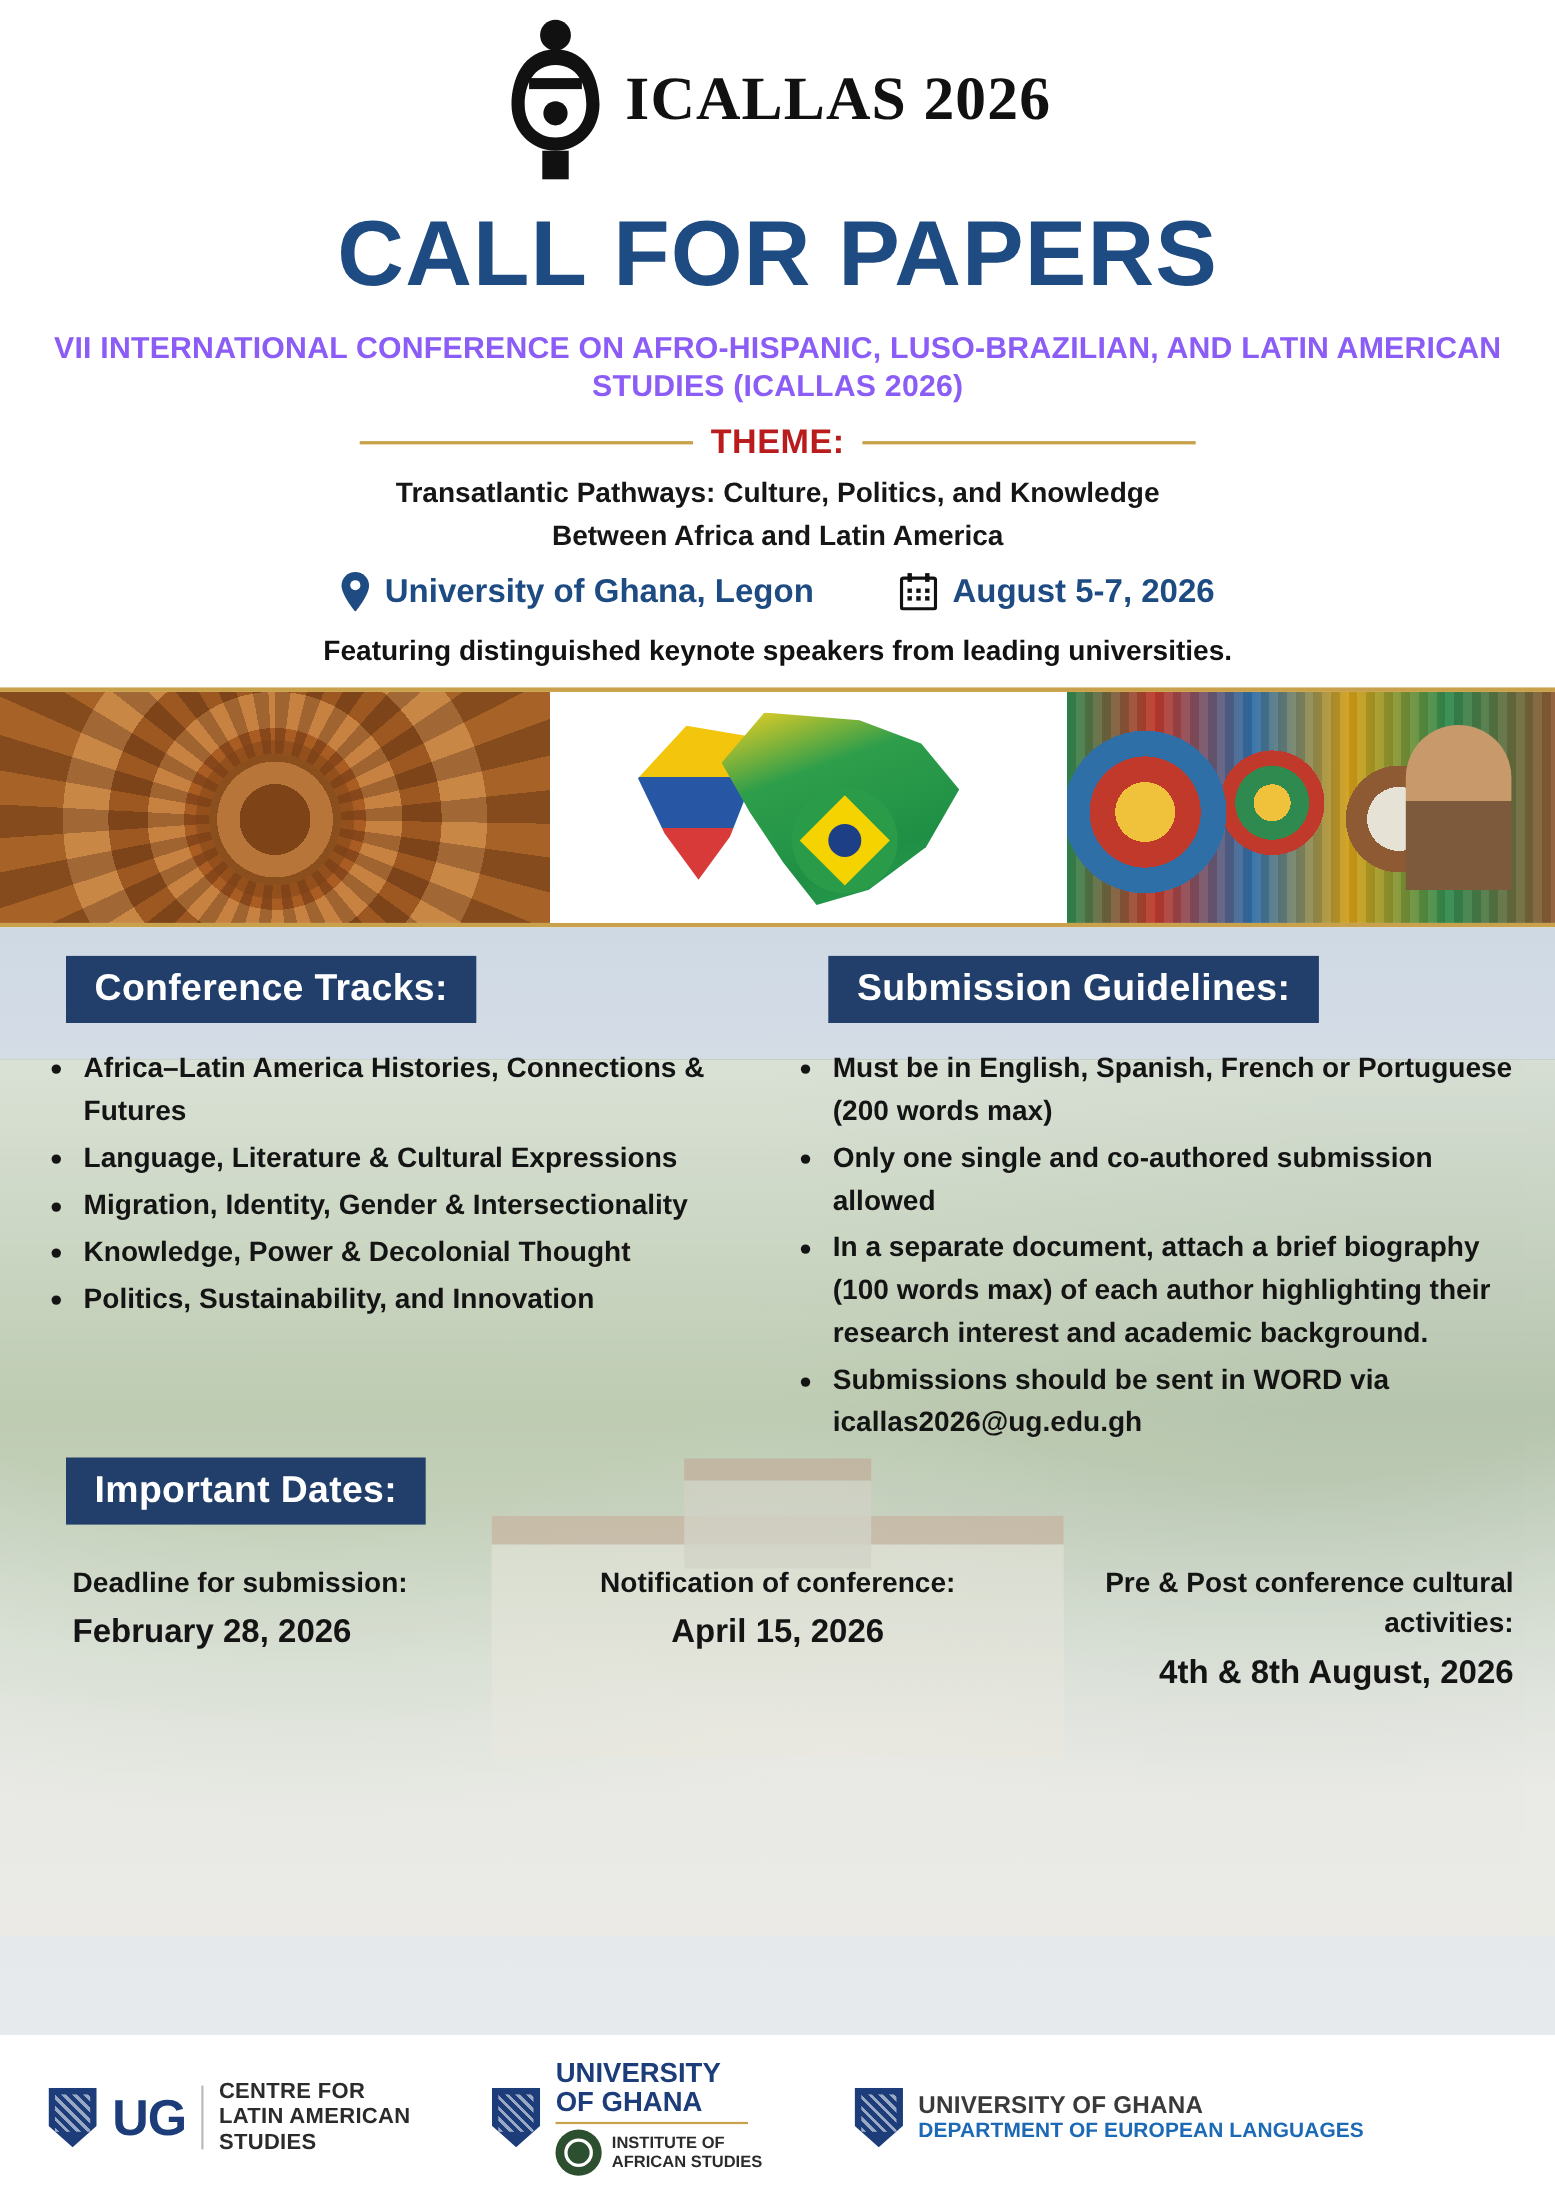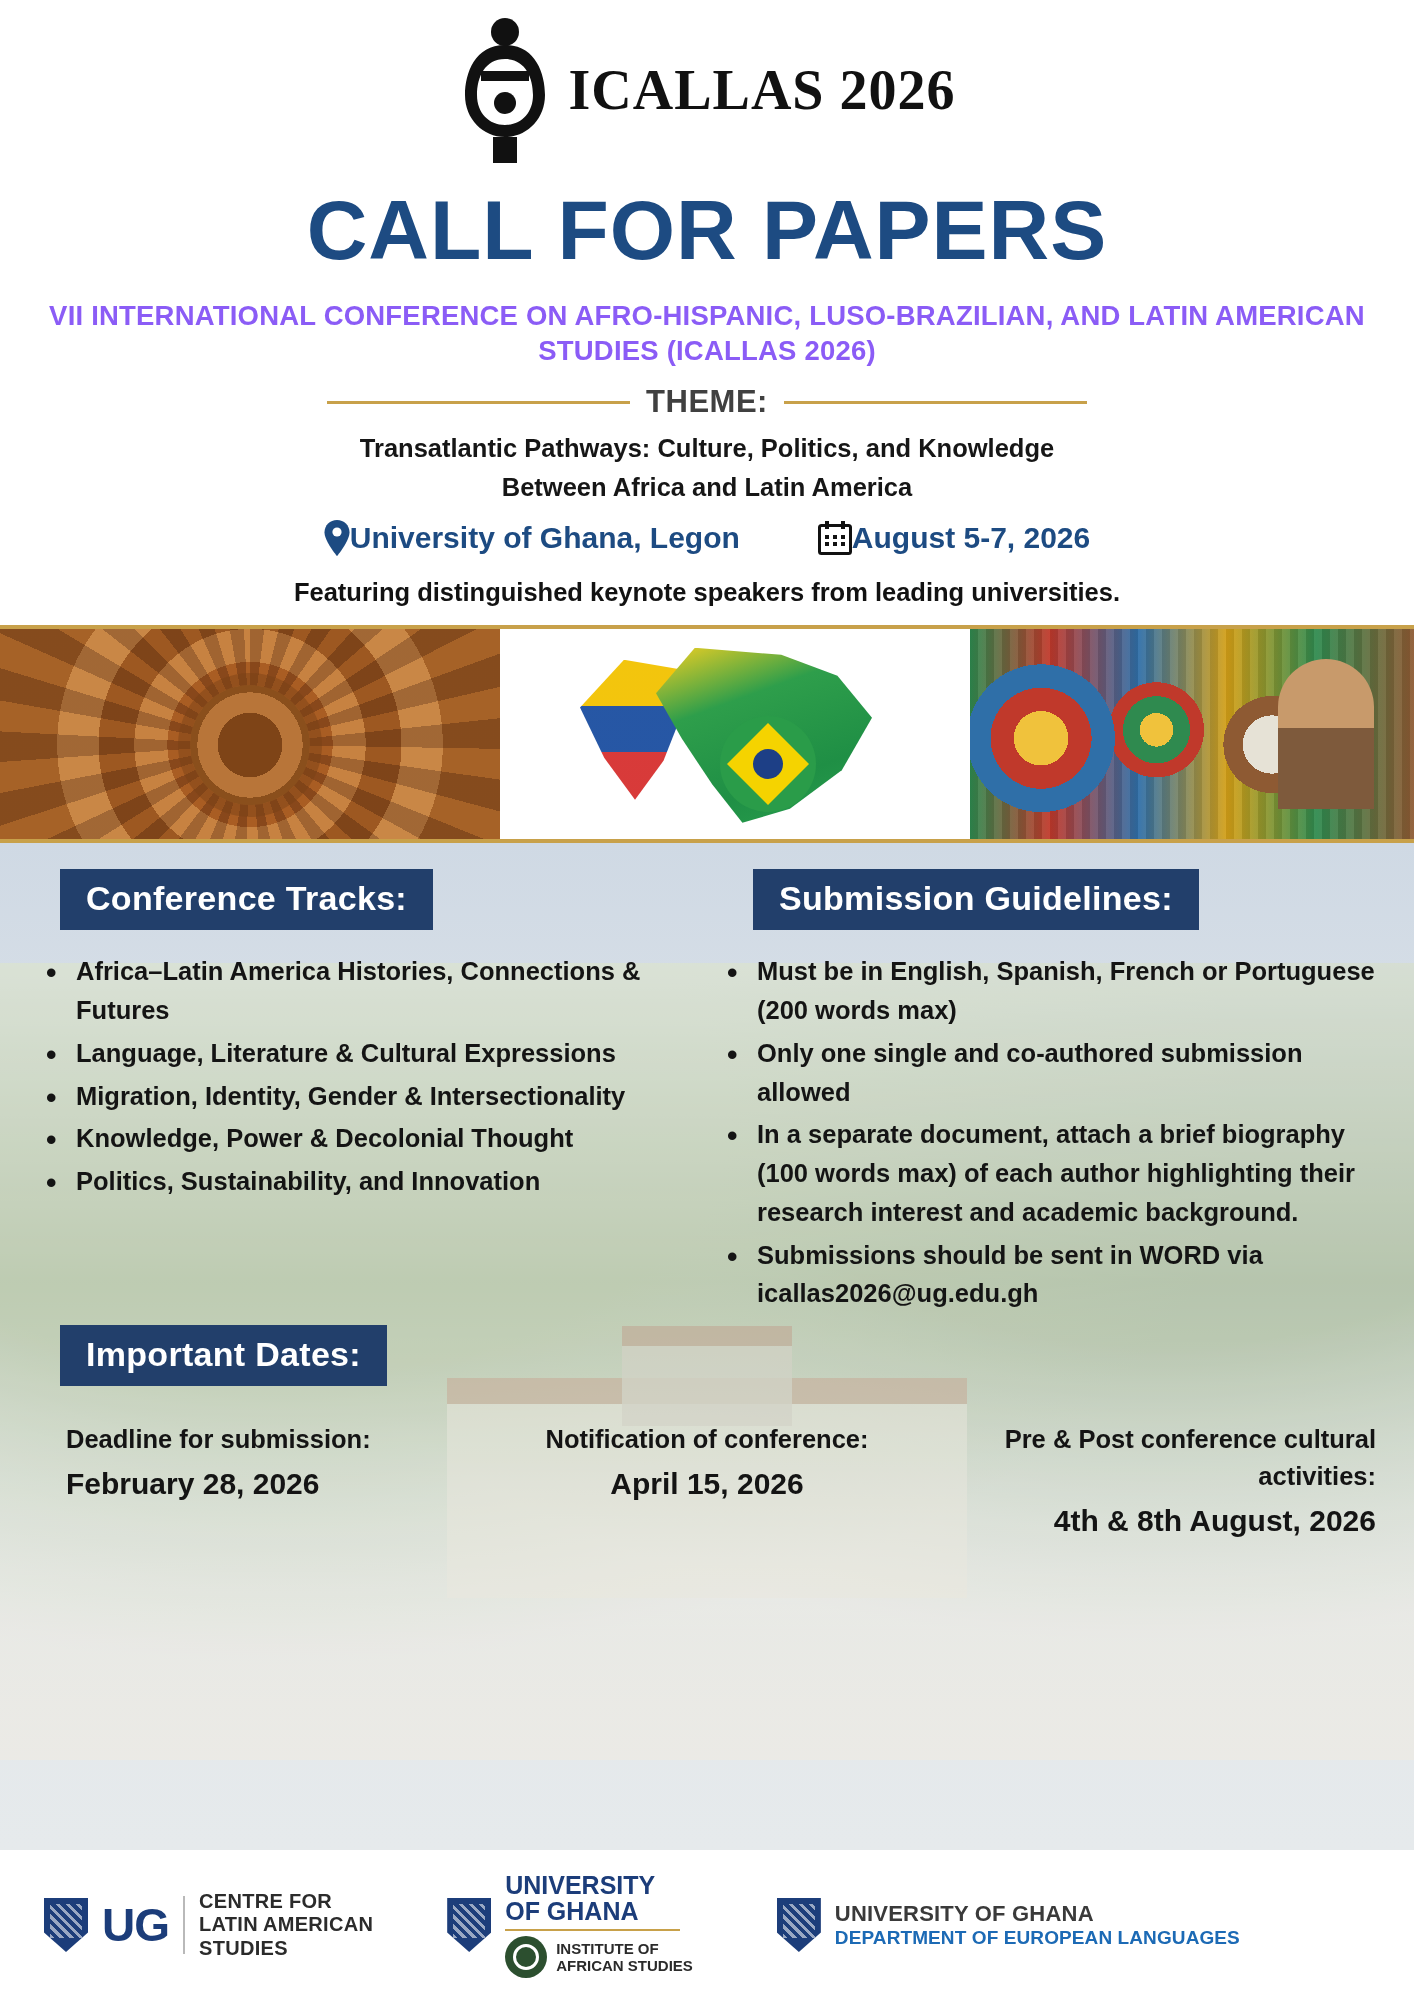--- a/index.html
+++ b/index.html
@@ -66,21 +66,21 @@
     display: flex;
     align-items: center;
     justify-content: center;
     gap: 16px;
     width: 760px;
   }
   .theme-rule { flex: 1; height: 3px; background: #c8a14a; }
   .theme-label {
     font-size: 31px;
     font-weight: 700;
-    color: #404040;
+    color: #b91c1c;
     letter-spacing: 0.5px;
   }
   .theme-text {
     margin-top: 10px;
     font-size: 25.5px;
     font-weight: 700;
     color: #161616;
     text-align: center;
     line-height: 1.45;
   }
@@ -88,20 +88,21 @@
     margin-top: 14px;
     display: flex;
     align-items: center;
     justify-content: center;
     gap: 78px;
     width: 100%;
   }
   .venue-item {
     display: flex;
     align-items: center;
+    gap: 14px;
   }
   .venue-text {
     font-size: 30px;
     font-weight: 700;
     color: #1d4b82;
   }
   .keynote {
     margin-top: 22px;
     font-size: 25.5px;
     font-weight: 700;

